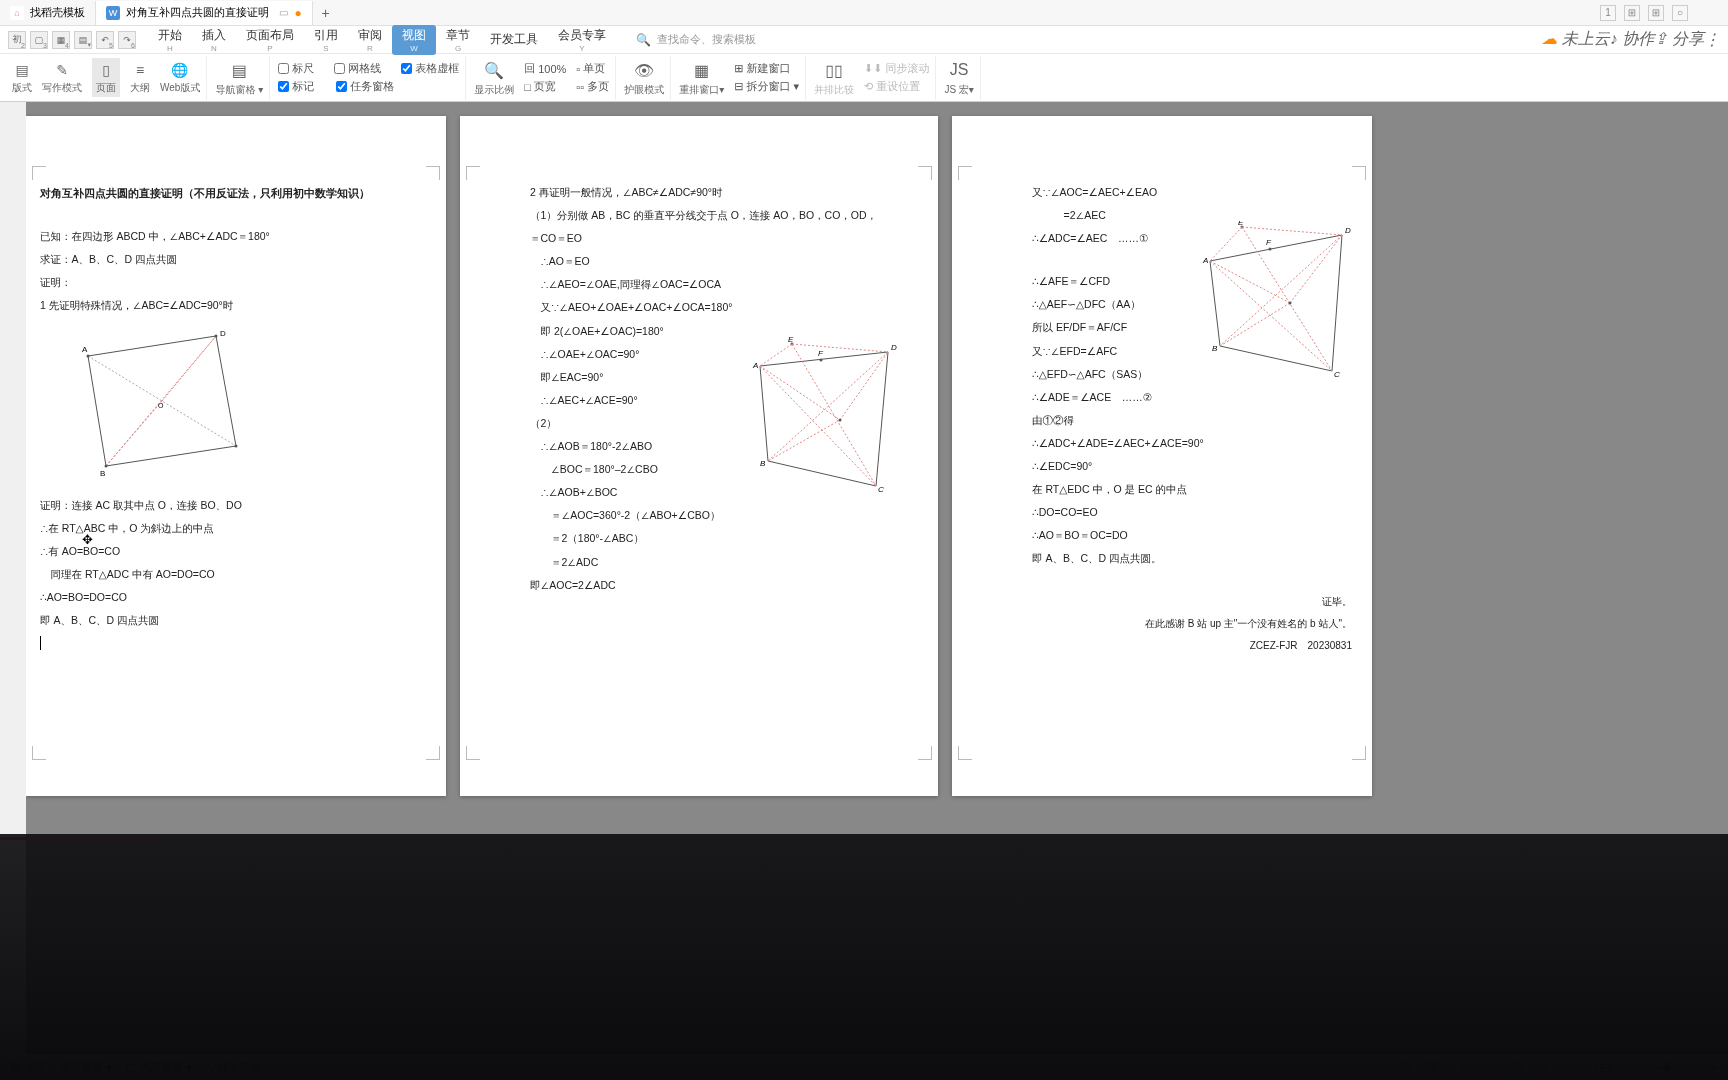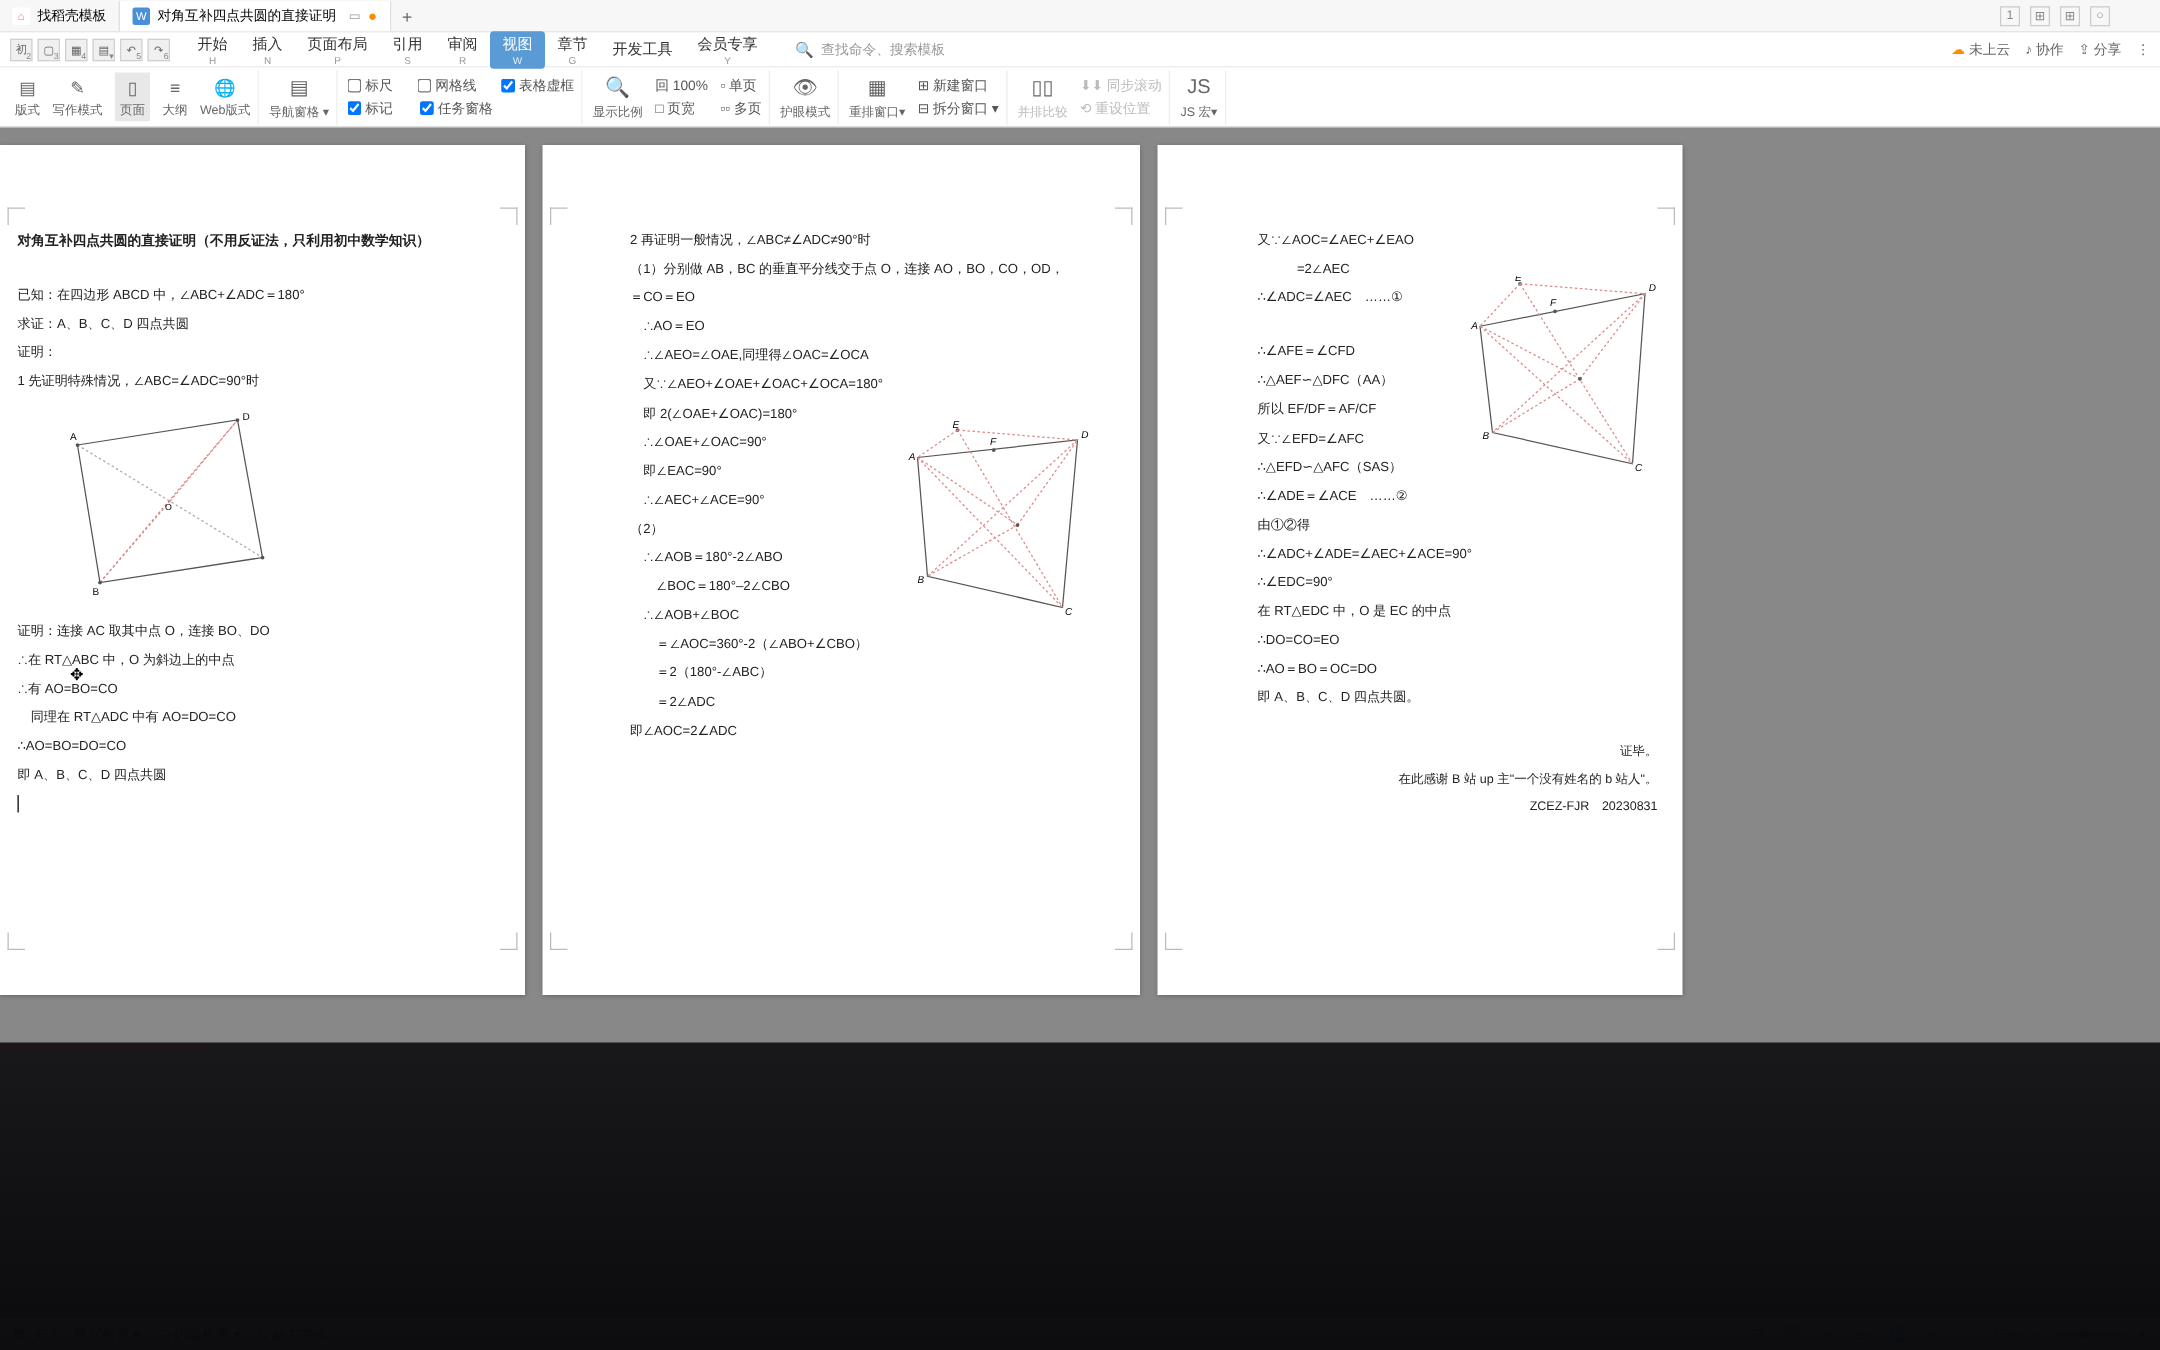--- a/index.html
+++ b/index.html
@@ -22,37 +22,37 @@
 .menu-bar { height: 28px; background: #fff; display: flex; align-items: center; padding: 0 8px; border-bottom: 1px solid #e8e8e8; }
 .qat { display: flex; gap: 4px; margin-right: 12px; }
 .qat-btn { width: 18px; height: 18px; background: #f0f0f0; border: 1px solid #d0d0d0; display: flex; align-items: center; justify-content: center; font-size: 9px; color: #666; position: relative; }
 .qat-btn .num { position: absolute; bottom: -1px; right: 0; font-size: 7px; color: #888; }
 .menu-item { padding: 2px 10px; font-size: 12px; color: #333; position: relative; }
 .menu-item.active { background: #5a9bd5; color: #fff; border-radius: 3px; }
 .menu-item .key { display: block; font-size: 8px; color: #999; text-align: center; }
 .menu-item.active .key { color: #e0f0ff; }
 .search-area { margin-left: 20px; display: flex; align-items: center; gap: 6px; color: #999; font-size: 11px; }
 .search-icon { font-size: 12px; }
-.menu-right { margin-left: auto; display: flex; gap: 12px; font-size: 11px; color: #666; align-items: center; }
+.menu-right { margin-left: auto; display: flex; gap: 0; font-size: 16px; color: #666; align-items: center; font-style: italic; }
 .cloud-icon { color: #ff8c00; }
 
 
 .ribbon { height: 48px; background: #fff; display: flex; align-items: center; padding: 0 6px; border-bottom: 1px solid #d0d0d0; gap: 2px; }
 .ribbon-group { display: flex; flex-direction: column; align-items: center; padding: 0 6px; border-right: 1px solid #eee; height: 44px; justify-content: center; }
 .ribbon-group.h { flex-direction: row; gap: 10px; }
 .rb-btn { display: flex; flex-direction: column; align-items: center; font-size: 10px; color: #666; gap: 1px; }
 .rb-btn.disabled { color: #bbb; }
 .rb-icon { width: 20px; height: 20px; display: flex; align-items: center; justify-content: center; font-size: 14px; color: #666; }
 .rb-icon.big { width: 24px; height: 24px; font-size: 16px; }
 .rb-check { display: flex; align-items: center; font-size: 11px; color: #555; gap: 3px; }
 .rb-check input { width: 11px; height: 11px; }
 .rb-stack { display: flex; flex-direction: column; gap: 3px; }
 
 
-.doc-area { height: calc(100% - 26px - 28px - 48px - 26px); background: #888; overflow: hidden; display: flex; gap: 14px; padding: 14px 0 0 0; justify-content: flex-start; }
+.doc-area { height: calc(100% - 26px - 28px - 48px - 26px); background: #888; overflow: hidden; display: flex; gap: 14px; padding: 14px 0 0 0; justify-content: flex-start; margin-left: 26px; }
 .page { background: #fff; box-shadow: 0 1px 4px rgba(0,0,0,0.3); position: relative; height: 680px; flex-shrink: 0; }
 .page1 { width: 420px; }
 .page2 { width: 478px; }
 .page3 { width: 420px; }
 .page-content { padding: 65px 14px 0 14px; font-size: 10.5px; color: #222; line-height: 2.2; font-family: "SimSun", serif; }
 .page3 .page-content { padding-left: 80px; padding-right: 20px; }
 .corner { position: absolute; width: 14px; height: 14px; }
 .corner.tl { top: 50px; left: 6px; border-left: 1px solid #bbb; border-top: 1px solid #bbb; }
 .corner.tr { top: 50px; right: 6px; border-right: 1px solid #bbb; border-top: 1px solid #bbb; }
 .corner.bl { bottom: 36px; left: 6px; border-left: 1px solid #bbb; border-bottom: 1px solid #bbb; }

